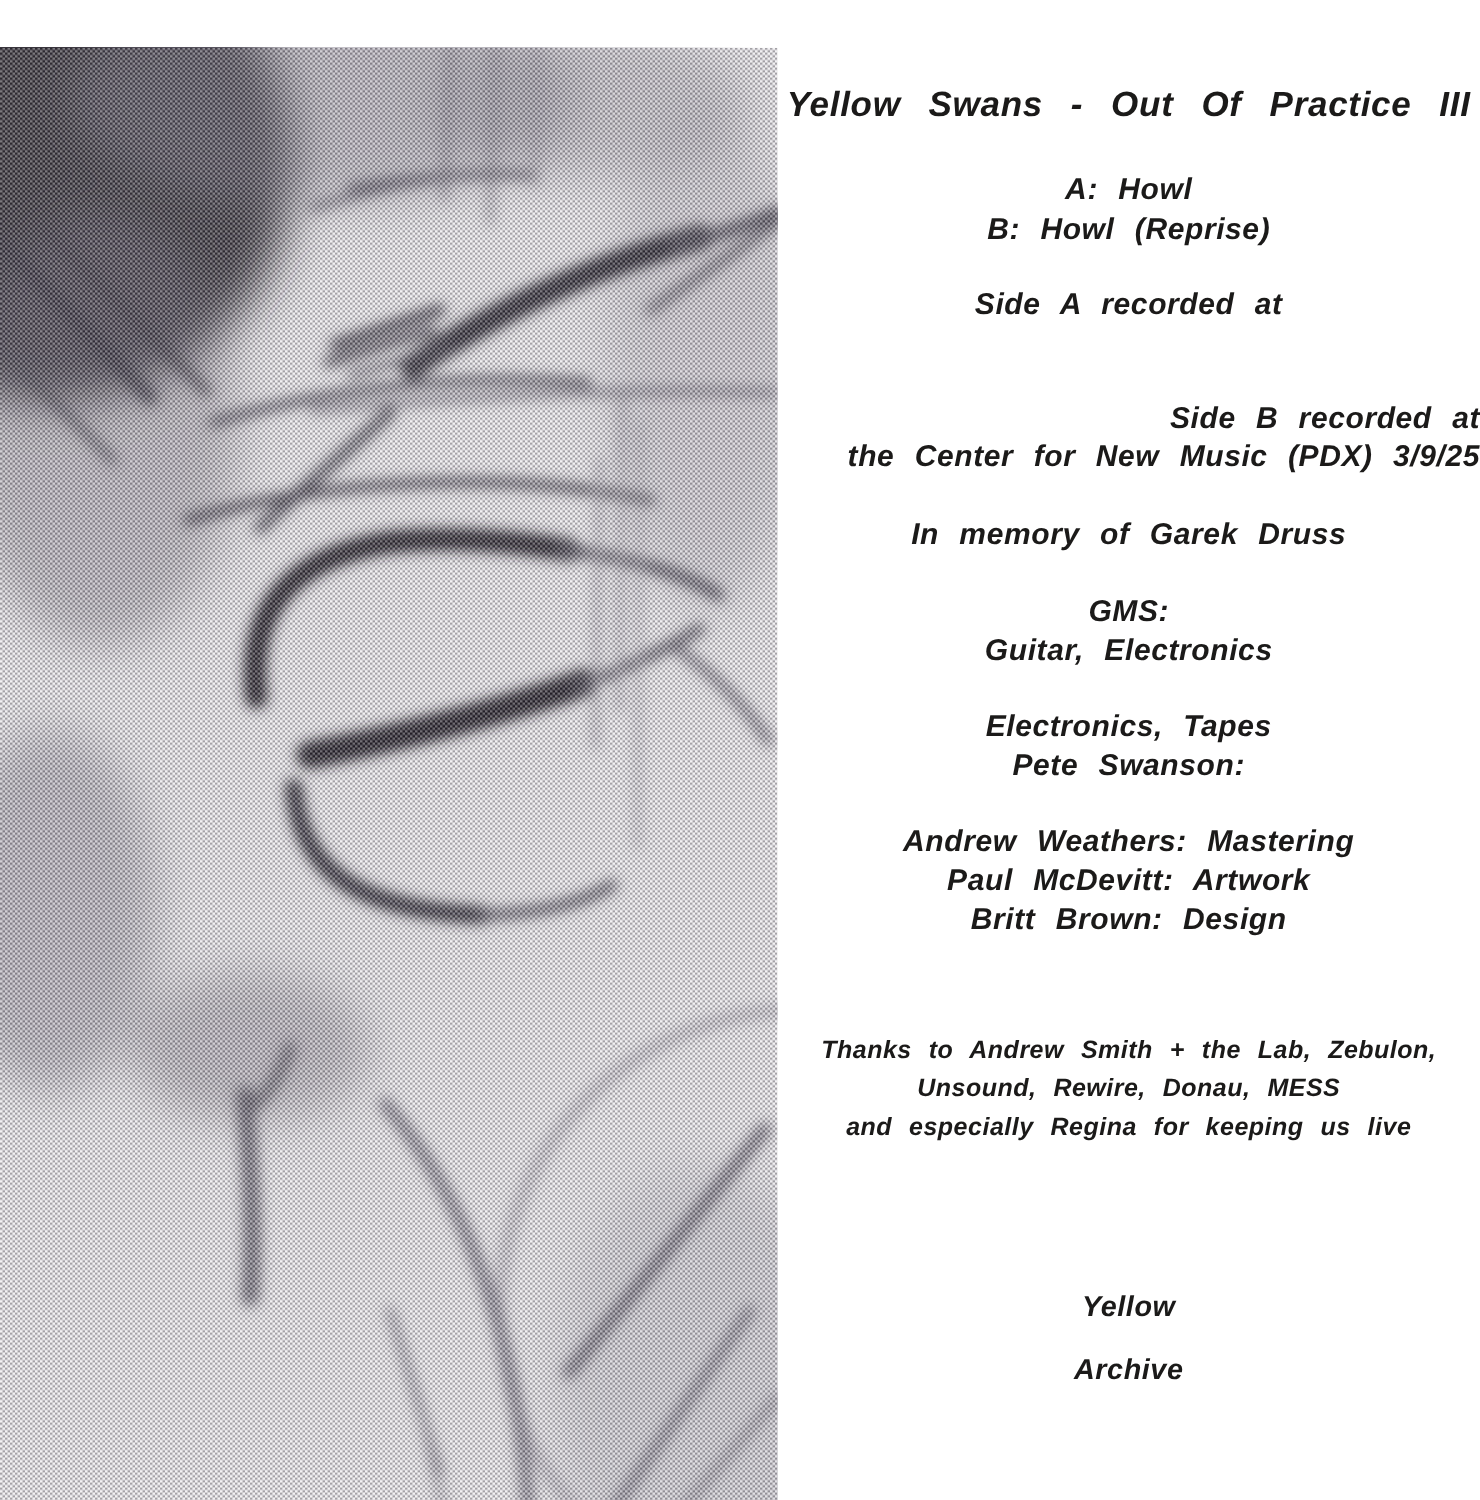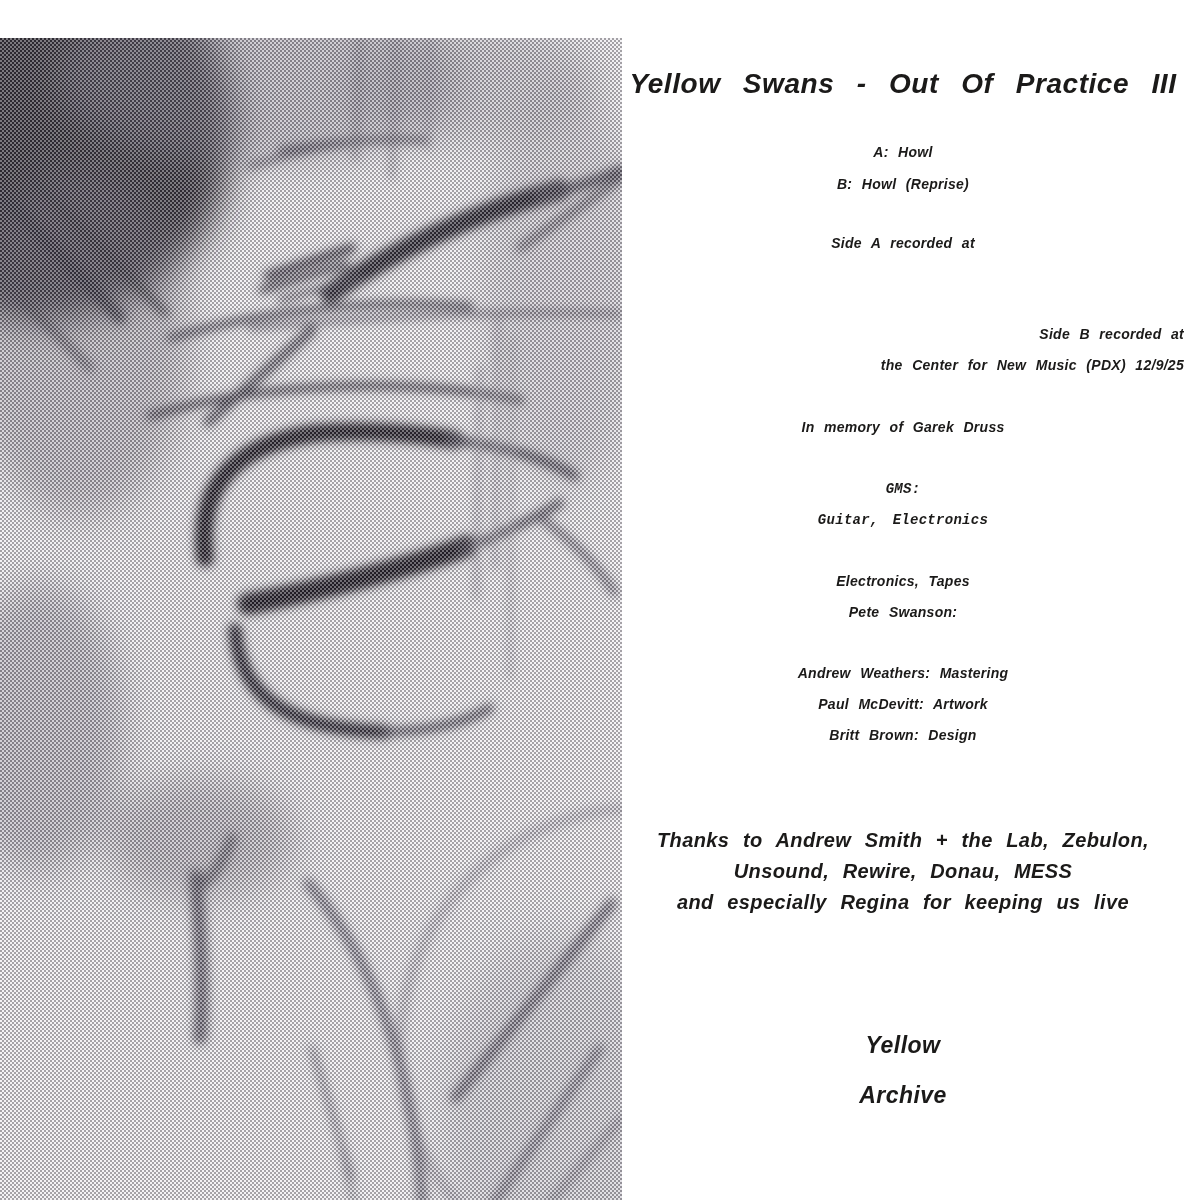--- a/index.html
+++ b/index.html
@@ -33,26 +33,26 @@
     letter-spacing: 0.02em;
     word-spacing: 0.38em;
     white-space: nowrap;
   }
   .title-block {
     top: 31px;
     font-size: 28px;
     line-height: 30px;
     word-spacing: 0.5em;
   }
-  .body-block { font-size: 14px; line-height: 31px; }
+  .body-block { font-size: 24px; line-height: 31px; }
   .tracks-block   { top: 98px; line-height: 32px; }
   .sidea-block    { top: 190px; }
   .sideb-block    { top: 281px; text-align: right; }
   .memorial-block { top: 374px; }
-  .gms-block      { top: 436px; font-family: Liberation Mono, monospace; }
+  .gms-block      { top: 436px; }
   .pete-block     { top: 528px; }
   .credits-block  { top: 620px; }
   .thanks-block   { top: 787px; font-size: 20px; line-height: 31px; }
   .label-block    { top: 982px; font-size: 23px; line-height: 50px; }
 </style>
 </head>
 <body>
 
 <div class="page">
 
@@ -156,21 +156,21 @@
       <div>A: Howl</div>
       <div>B: Howl (Reprise)</div>
     </div>
 
     <div class="block body-block sidea-block">
       <div>Side A recorded at</div>
     </div>
 
     <div class="block body-block sideb-block">
       <div>Side B recorded at</div>
-      <div>the Center for New Music (PDX) 12/9/25</div>
+      <div>the Center for New Music (PDX) 3/9/25</div>
     </div>
 
     <div class="block body-block memorial-block">In memory of Garek Druss</div>
 
     <div class="block body-block gms-block">
       <div>GMS:</div>
       <div>Guitar, Electronics</div>
     </div>
 
     <div class="block body-block pete-block">

